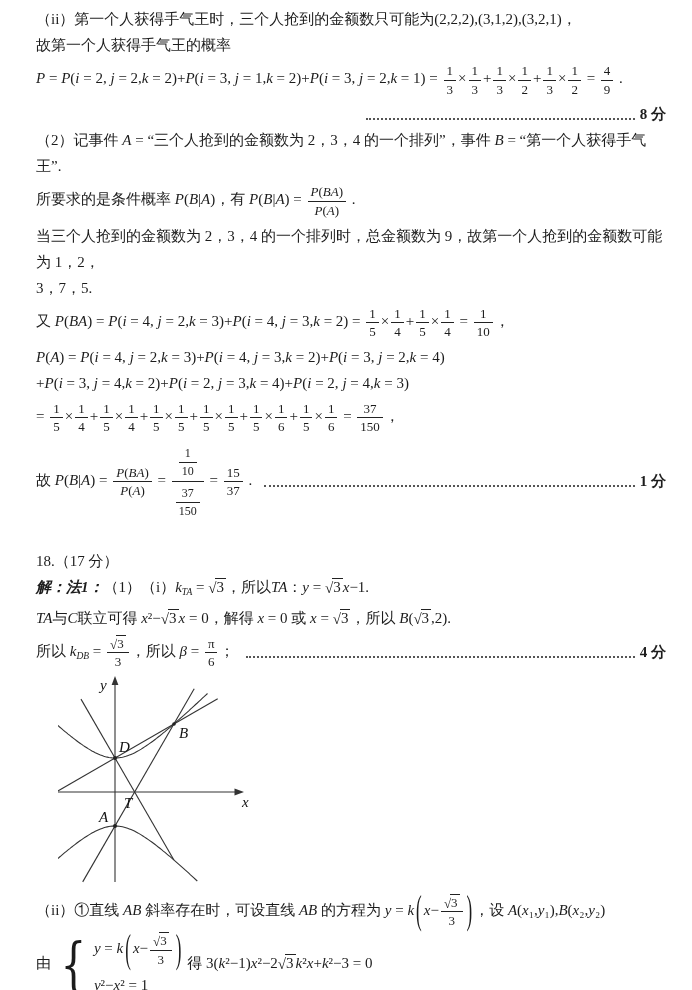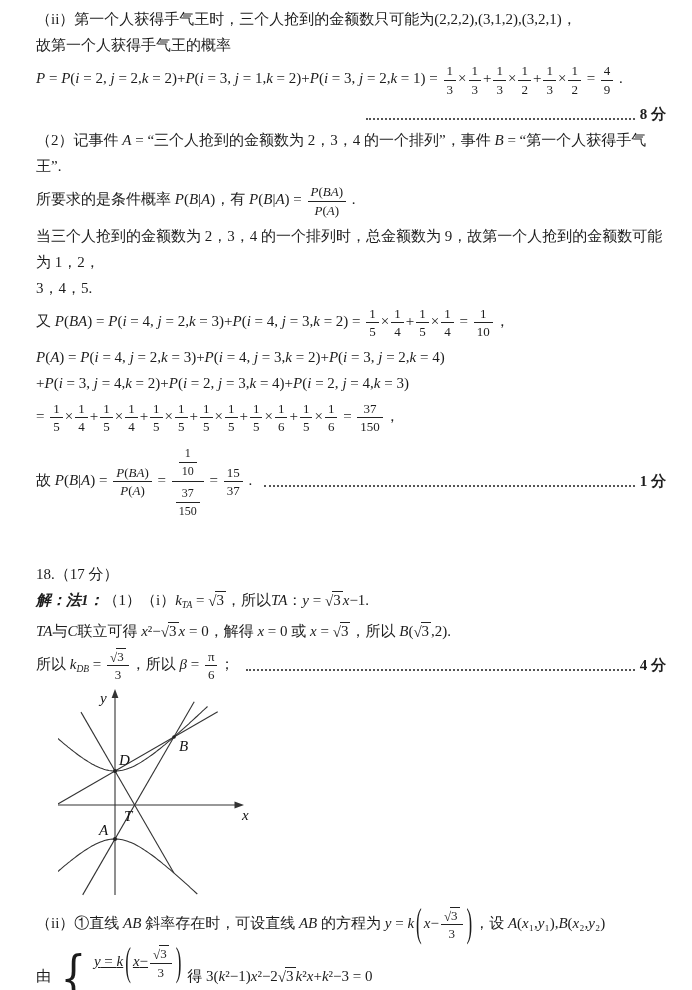--- a/index.html
+++ b/index.html
@@ -4,21 +4,21 @@
 <style>
   html,body{margin:0;padding:0;}
   body{
     width:692px;height:990px;overflow:hidden;background:#ffffff;color:#1c1c1c;
     font-family:"Liberation Serif","DejaVu Serif",serif;font-size:15px;
   }
   .page{padding:6px 26px 0 36px;}
   .ln{min-height:26px;line-height:26px;}
   .fml{margin:5px 0;line-height:24px;}
   .xl{margin:9px 0;}
-  .sec{margin-top:41px;}
+  .sec{margin-top:28px;}
   .srow{display:flex;align-items:center;}
   .lc{flex:0 0 auto;}
   .leader{
     flex:1 1 auto;min-width:30px;height:0;border-bottom:2px dotted #555;
     align-self:center;transform:translateY(5px);margin:0 5px 0 12px;
   }
   .score-only .leader{margin-left:330px;}
   .score{white-space:nowrap;font-weight:bold;}
   i{font-family:"Liberation Serif","DejaVu Serif",serif;}
   b{font-weight:bold;font-style:italic;}
@@ -30,42 +30,42 @@
   .frac .frac{font-size:12px;margin:2px 1px;}
   .sqrt{white-space:nowrap;}
   .rs{display:inline-block;transform:translateY(1px);margin-right:-1px;}
   .rv{border-top:1px solid #222;padding:0 2px 0 1px;}
   .bp{display:inline-block;transform:scaleY(2.35);font-size:17px;
     vertical-align:middle;margin:0 2px;font-weight:300;}
   .cases{display:inline-flex;align-items:center;vertical-align:middle;margin:0 4px;}
   .brace{font-size:58px;line-height:1;transform:scaleX(0.7);margin-right:2px;
     font-family:"DejaVu Serif",serif;font-weight:400;}
   .crows{display:inline-flex;flex-direction:column;gap:8px;}
-  .crow{line-height:22px;text-decoration:underline;}
+  .crow{line-height:22px;}
   .fig{margin:4px 0 2px 22px;}
   .flb{font-family:"Liberation Serif","DejaVu Serif",serif;font-style:italic;
     font-size:15px;fill:#111;}
 </style>
 </head>
 <body>
 
 <div class="page">
   <div id="part1">
       <div class="ln "><span class="lc">（ii）第一个人获得手气王时，三个人抢到的金额数只可能为(2,2,2),(3,1,2),(3,2,1)，</span></div>
       <div class="ln "><span class="lc">故第一个人获得手气王的概率</span></div>
       <div class="ln fml"><span class="lc"><i>P</i> = <i>P</i>(<i>i</i> = 2, <i>j</i> = 2,<i>k</i> = 2)+<i>P</i>(<i>i</i> = 3, <i>j</i> = 1,<i>k</i> = 2)+<i>P</i>(<i>i</i> = 3, <i>j</i> = 2,<i>k</i> = 1) = <span class="frac"><span class="fn">1</span><span class="fd">3</span></span>×<span class="frac"><span class="fn">1</span><span class="fd">3</span></span>+<span class="frac"><span class="fn">1</span><span class="fd">3</span></span>×<span class="frac"><span class="fn">1</span><span class="fd">2</span></span>+<span class="frac"><span class="fn">1</span><span class="fd">3</span></span>×<span class="frac"><span class="fn">1</span><span class="fd">2</span></span> = <span class="frac"><span class="fn">4</span><span class="fd">9</span></span> .</span></div>
       <div class="ln score-only srow">
         <span class="lc"></span>
         <span class="leader"></span>
         <span class="score">8 分</span>
       </div>
       <div class="ln "><span class="lc">（2）记事件 <i>A</i> = “三个人抢到的金额数为 2，3，4 的一个排列”，事件 <i>B</i> = “第一个人获得手气王”.</span></div>
       <div class="ln fml"><span class="lc">所要求的是条件概率 <i>P</i>(<i>B</i>|<i>A</i>)，有 <i>P</i>(<i>B</i>|<i>A</i>) = <span class="frac"><span class="fn"><i>P</i>(<i>BA</i>)</span><span class="fd"><i>P</i>(<i>A</i>)</span></span> .</span></div>
       <div class="ln "><span class="lc">当三个人抢到的金额数为 2，3，4 的一个排列时，总金额数为 9，故第一个人抢到的金额数可能为 1，2，</span></div>
-      <div class="ln "><span class="lc">3，4，5.</span></div>
+      <div class="ln "><span class="lc">3，7，5.</span></div>
       <div class="ln fml"><span class="lc">又 <i>P</i>(<i>BA</i>) = <i>P</i>(<i>i</i> = 4, <i>j</i> = 2,<i>k</i> = 3)+<i>P</i>(<i>i</i> = 4, <i>j</i> = 3,<i>k</i> = 2) = <span class="frac"><span class="fn">1</span><span class="fd">5</span></span>×<span class="frac"><span class="fn">1</span><span class="fd">4</span></span>+<span class="frac"><span class="fn">1</span><span class="fd">5</span></span>×<span class="frac"><span class="fn">1</span><span class="fd">4</span></span> = <span class="frac"><span class="fn">1</span><span class="fd">10</span></span>，</span></div>
       <div class="ln "><span class="lc"><i>P</i>(<i>A</i>) = <i>P</i>(<i>i</i> = 4, <i>j</i> = 2,<i>k</i> = 3)+<i>P</i>(<i>i</i> = 4, <i>j</i> = 3,<i>k</i> = 2)+<i>P</i>(<i>i</i> = 3, <i>j</i> = 2,<i>k</i> = 4)</span></div>
       <div class="ln "><span class="lc">+<i>P</i>(<i>i</i> = 3, <i>j</i> = 4,<i>k</i> = 2)+<i>P</i>(<i>i</i> = 2, <i>j</i> = 3,<i>k</i> = 4)+<i>P</i>(<i>i</i> = 2, <i>j</i> = 4,<i>k</i> = 3)</span></div>
       <div class="ln fml"><span class="lc"> = <span class="frac"><span class="fn">1</span><span class="fd">5</span></span>×<span class="frac"><span class="fn">1</span><span class="fd">4</span></span>+<span class="frac"><span class="fn">1</span><span class="fd">5</span></span>×<span class="frac"><span class="fn">1</span><span class="fd">4</span></span>+<span class="frac"><span class="fn">1</span><span class="fd">5</span></span>×<span class="frac"><span class="fn">1</span><span class="fd">5</span></span>+<span class="frac"><span class="fn">1</span><span class="fd">5</span></span>×<span class="frac"><span class="fn">1</span><span class="fd">5</span></span>+<span class="frac"><span class="fn">1</span><span class="fd">5</span></span>×<span class="frac"><span class="fn">1</span><span class="fd">6</span></span>+<span class="frac"><span class="fn">1</span><span class="fd">5</span></span>×<span class="frac"><span class="fn">1</span><span class="fd">6</span></span> = <span class="frac"><span class="fn">37</span><span class="fd">150</span></span>，</span></div>
       <div class="ln fml xl srow">
         <span class="lc">故 <i>P</i>(<i>B</i>|<i>A</i>) = <span class="frac"><span class="fn"><i>P</i>(<i>BA</i>)</span><span class="fd"><i>P</i>(<i>A</i>)</span></span> = <span class="frac"><span class="fn"><span class="frac"><span class="fn">1</span><span class="fd">10</span></span></span><span class="fd"><span class="frac"><span class="fn">37</span><span class="fd">150</span></span></span></span> = <span class="frac"><span class="fn">15</span><span class="fd">37</span></span> .</span>
         <span class="leader"></span>
         <span class="score">1 分</span>
       </div>
       <div class="ln sec"><span class="lc">18.（17 分）</span></div>

